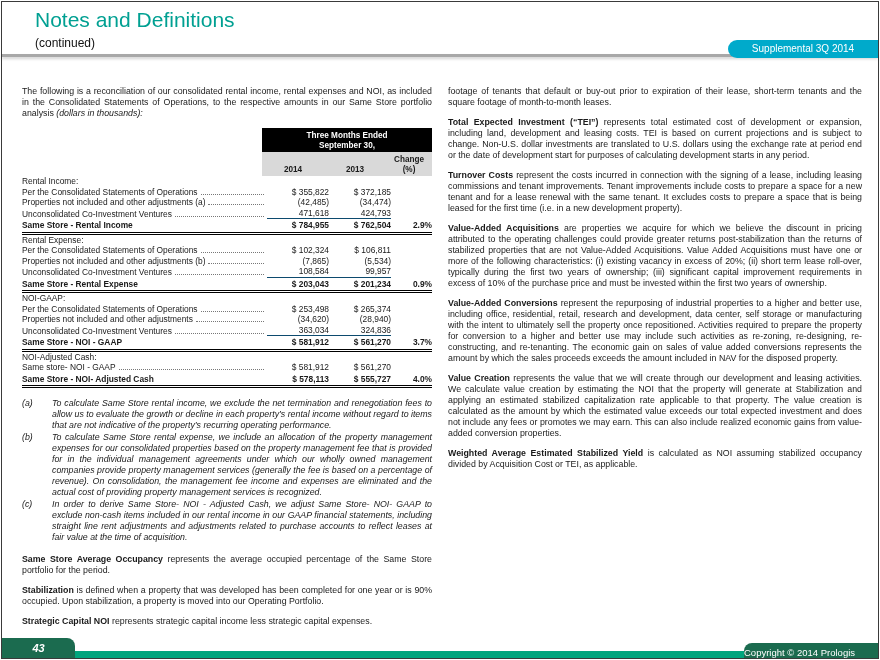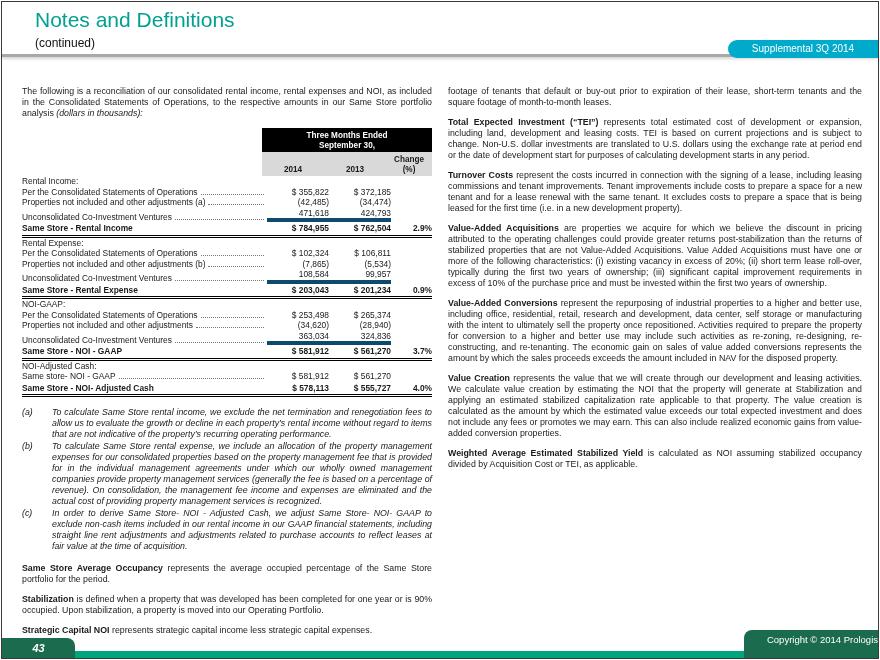--- a/index.html
+++ b/index.html
@@ -32,37 +32,37 @@
             padding:3px 0 2px 0;font-weight:bold;font-size:8.2px;line-height:9.5px;}
   .tbl-gray .gc{text-align:center;align-self:end;}
   .trow{display:grid;grid-template-columns:1fr 62px 62px 41px;align-items:end;}
   .sec{}
   .sec-title{font-size:8.4px;line-height:10.5px;}
   .tlabel{display:flex;align-items:baseline;overflow:hidden;}
   .tlabel .lbl{white-space:nowrap;}
   .dots{flex:1;border-bottom:1px dotted #777;margin:0 3px 2px 3px;min-width:6px;}
   .tnum,.tchg{text-align:right;white-space:nowrap;}
   .trow{line-height:10.5px;}
-  .rule-under .tnum{border-bottom:4px solid #0c4a6e;}
+  .rule-under .tnum{border-bottom:1px solid #0c4a6e;}
   .trow.total{font-weight:bold;border-bottom:3px double #000;padding-bottom:1px;margin-top:1px;}
 
   
   .fnotes{margin-top:10px;}
   .fnote{display:flex;font-size:8.8px;line-height:11px;font-style:italic;margin-bottom:1px;}
   .fnote .mk{width:30px;flex:none;}
   .fnote .tx{flex:1;text-align:justify;}
   .defs{margin-top:11px;}
 
   
   .ftr-bar{position:absolute;left:2px;right:2px;bottom:2px;height:7px;background:#00A57D;}
   .ftr-page{position:absolute;left:2px;bottom:2px;width:73px;height:20px;background:#1B6B4F;
             border-radius:0 8px 0 0;color:#fff;font-size:11px;font-weight:bold;line-height:20px;
             text-align:center;font-style:italic;}
-  .ftr-copy{position:absolute;right:2px;bottom:2px;width:134px;height:28px;background:#1B6B4F;
-            border-radius:8px 0 0 0;color:#fff;font-size:9.5px;line-height:20px;text-align:right;}
+  .ftr-copy{position:absolute;right:2px;bottom:2px;width:134px;height:15px;background:#1B6B4F;
+            border-radius:8px 0 0 0;color:#fff;font-size:9.5px;line-height:20px;text-align:left;}
 </style>
 </head>
 <body>
 
 <div class="page">
   <div class="frame"></div>
 
   <div class="hdr-title">Notes and Definitions</div>
   <div class="hdr-sub">(continued)</div>
   <div class="hdr-rule"></div>

